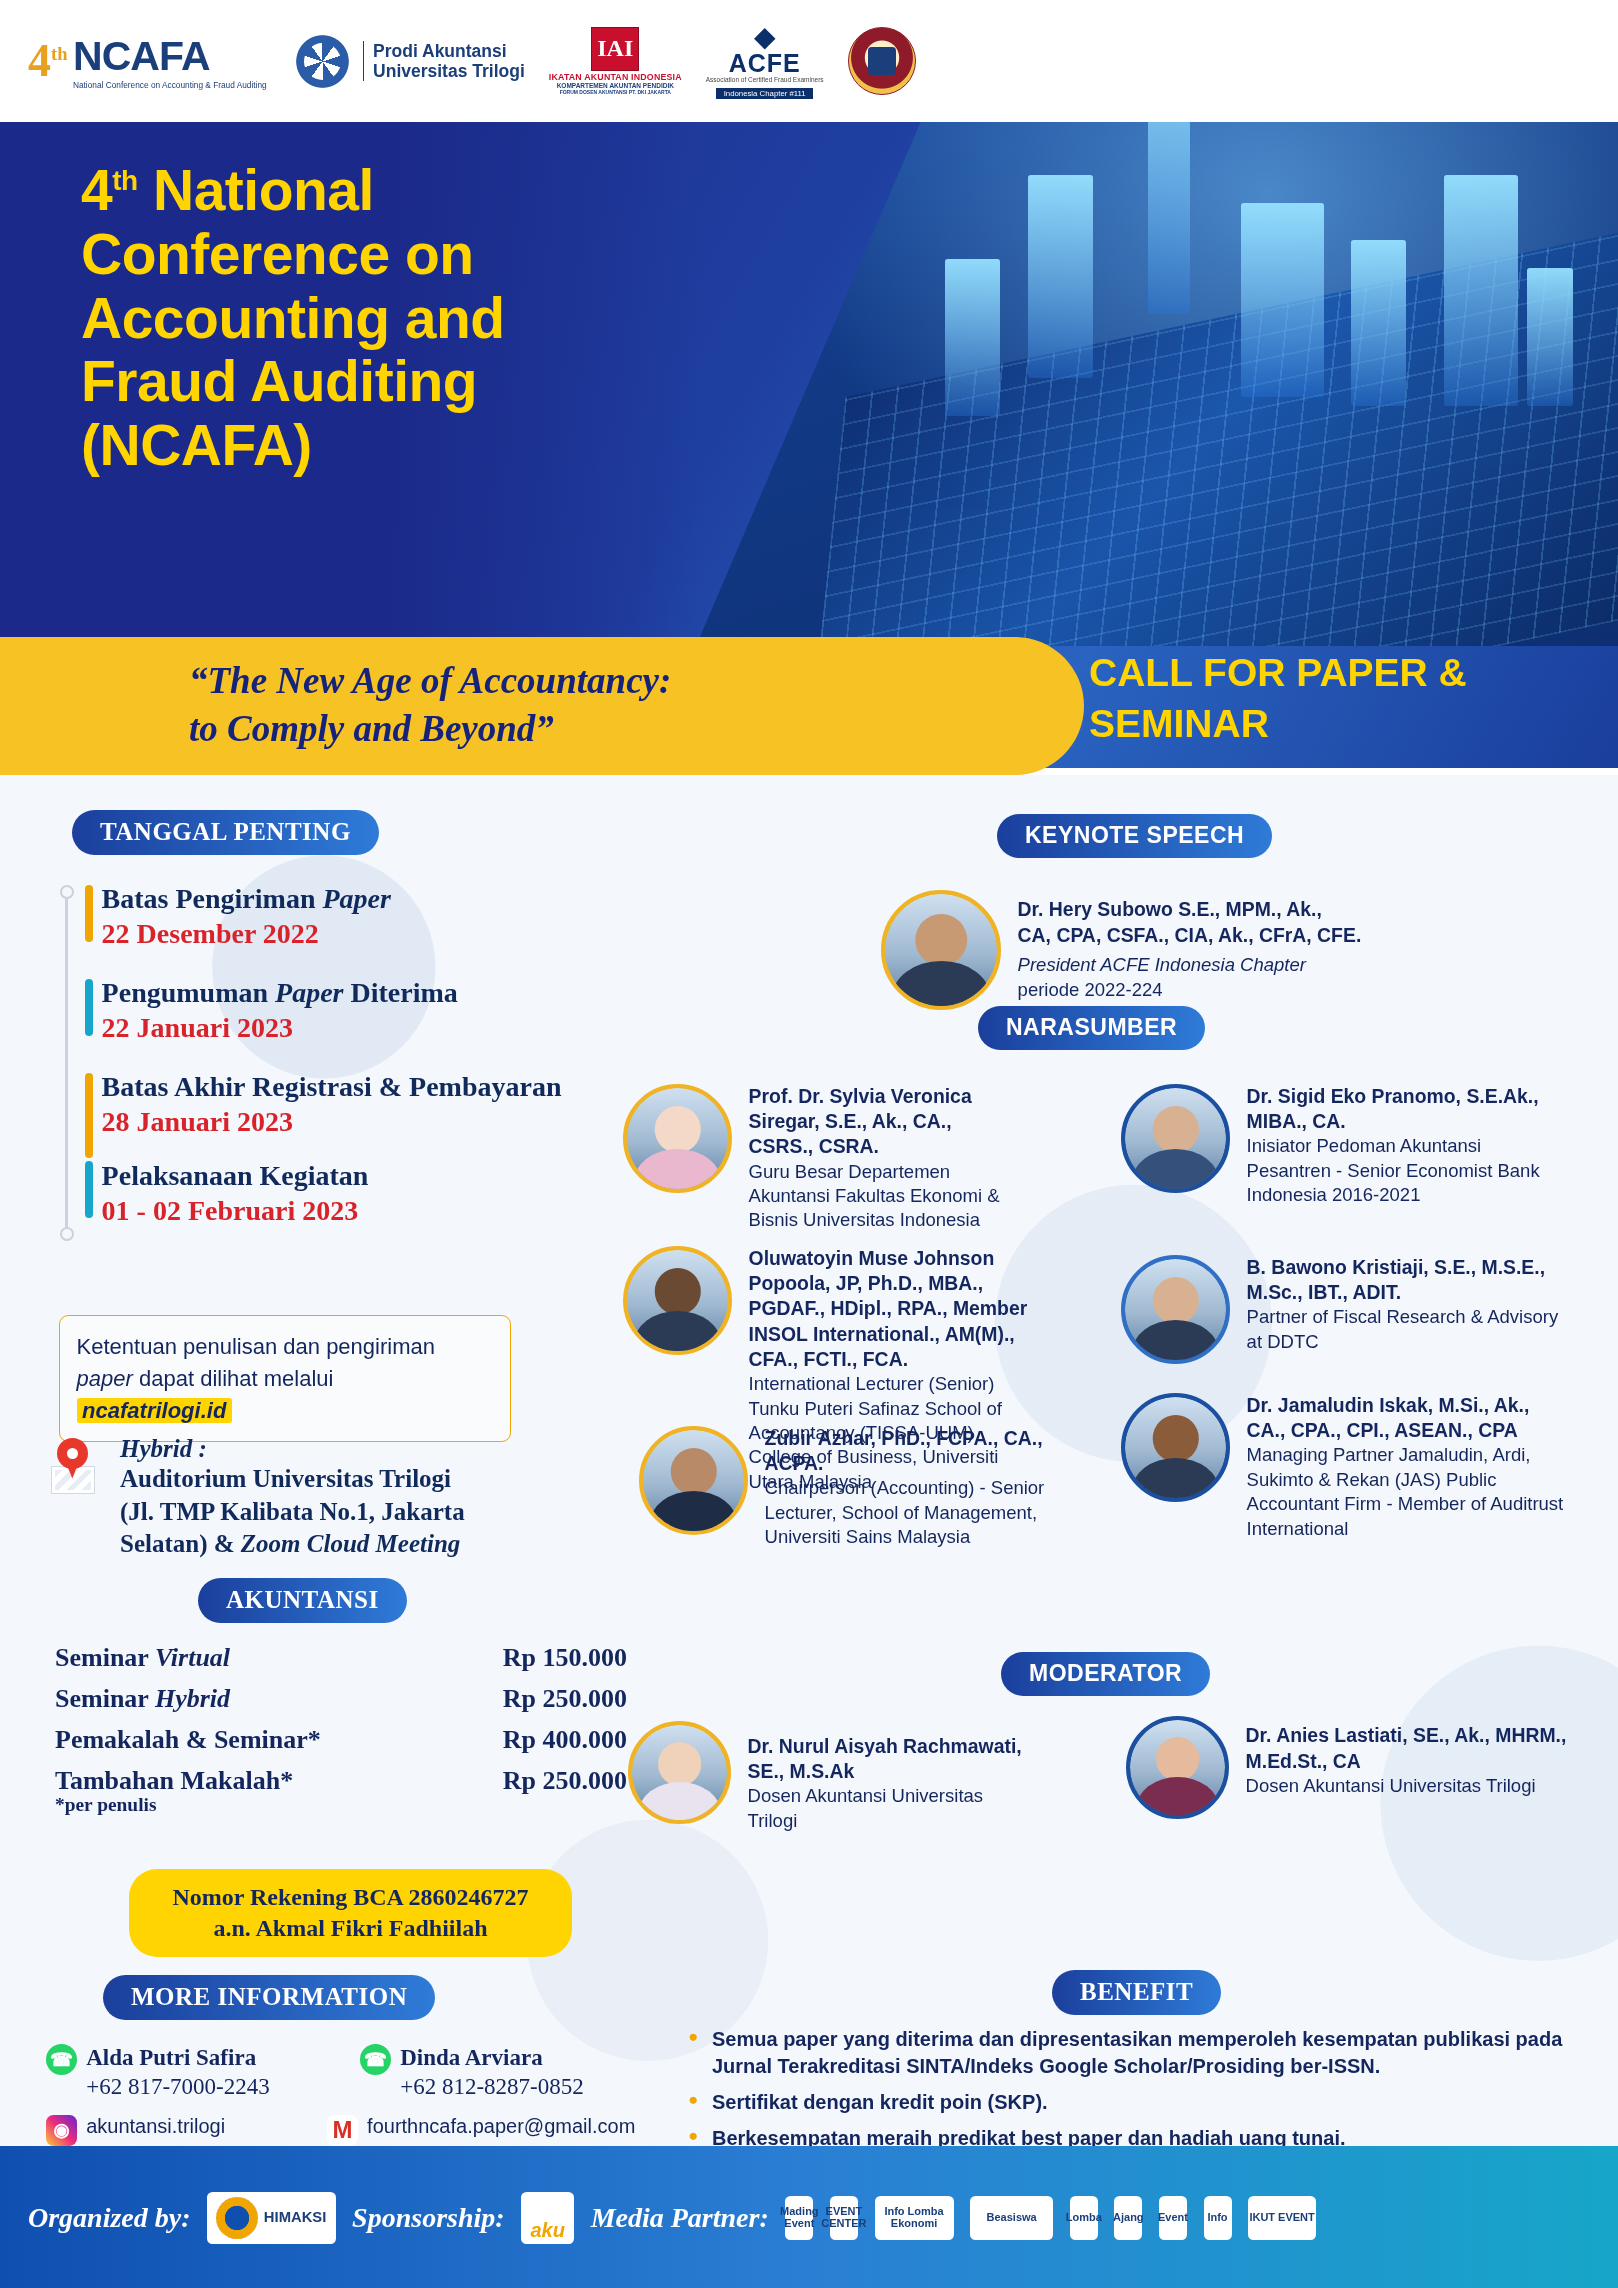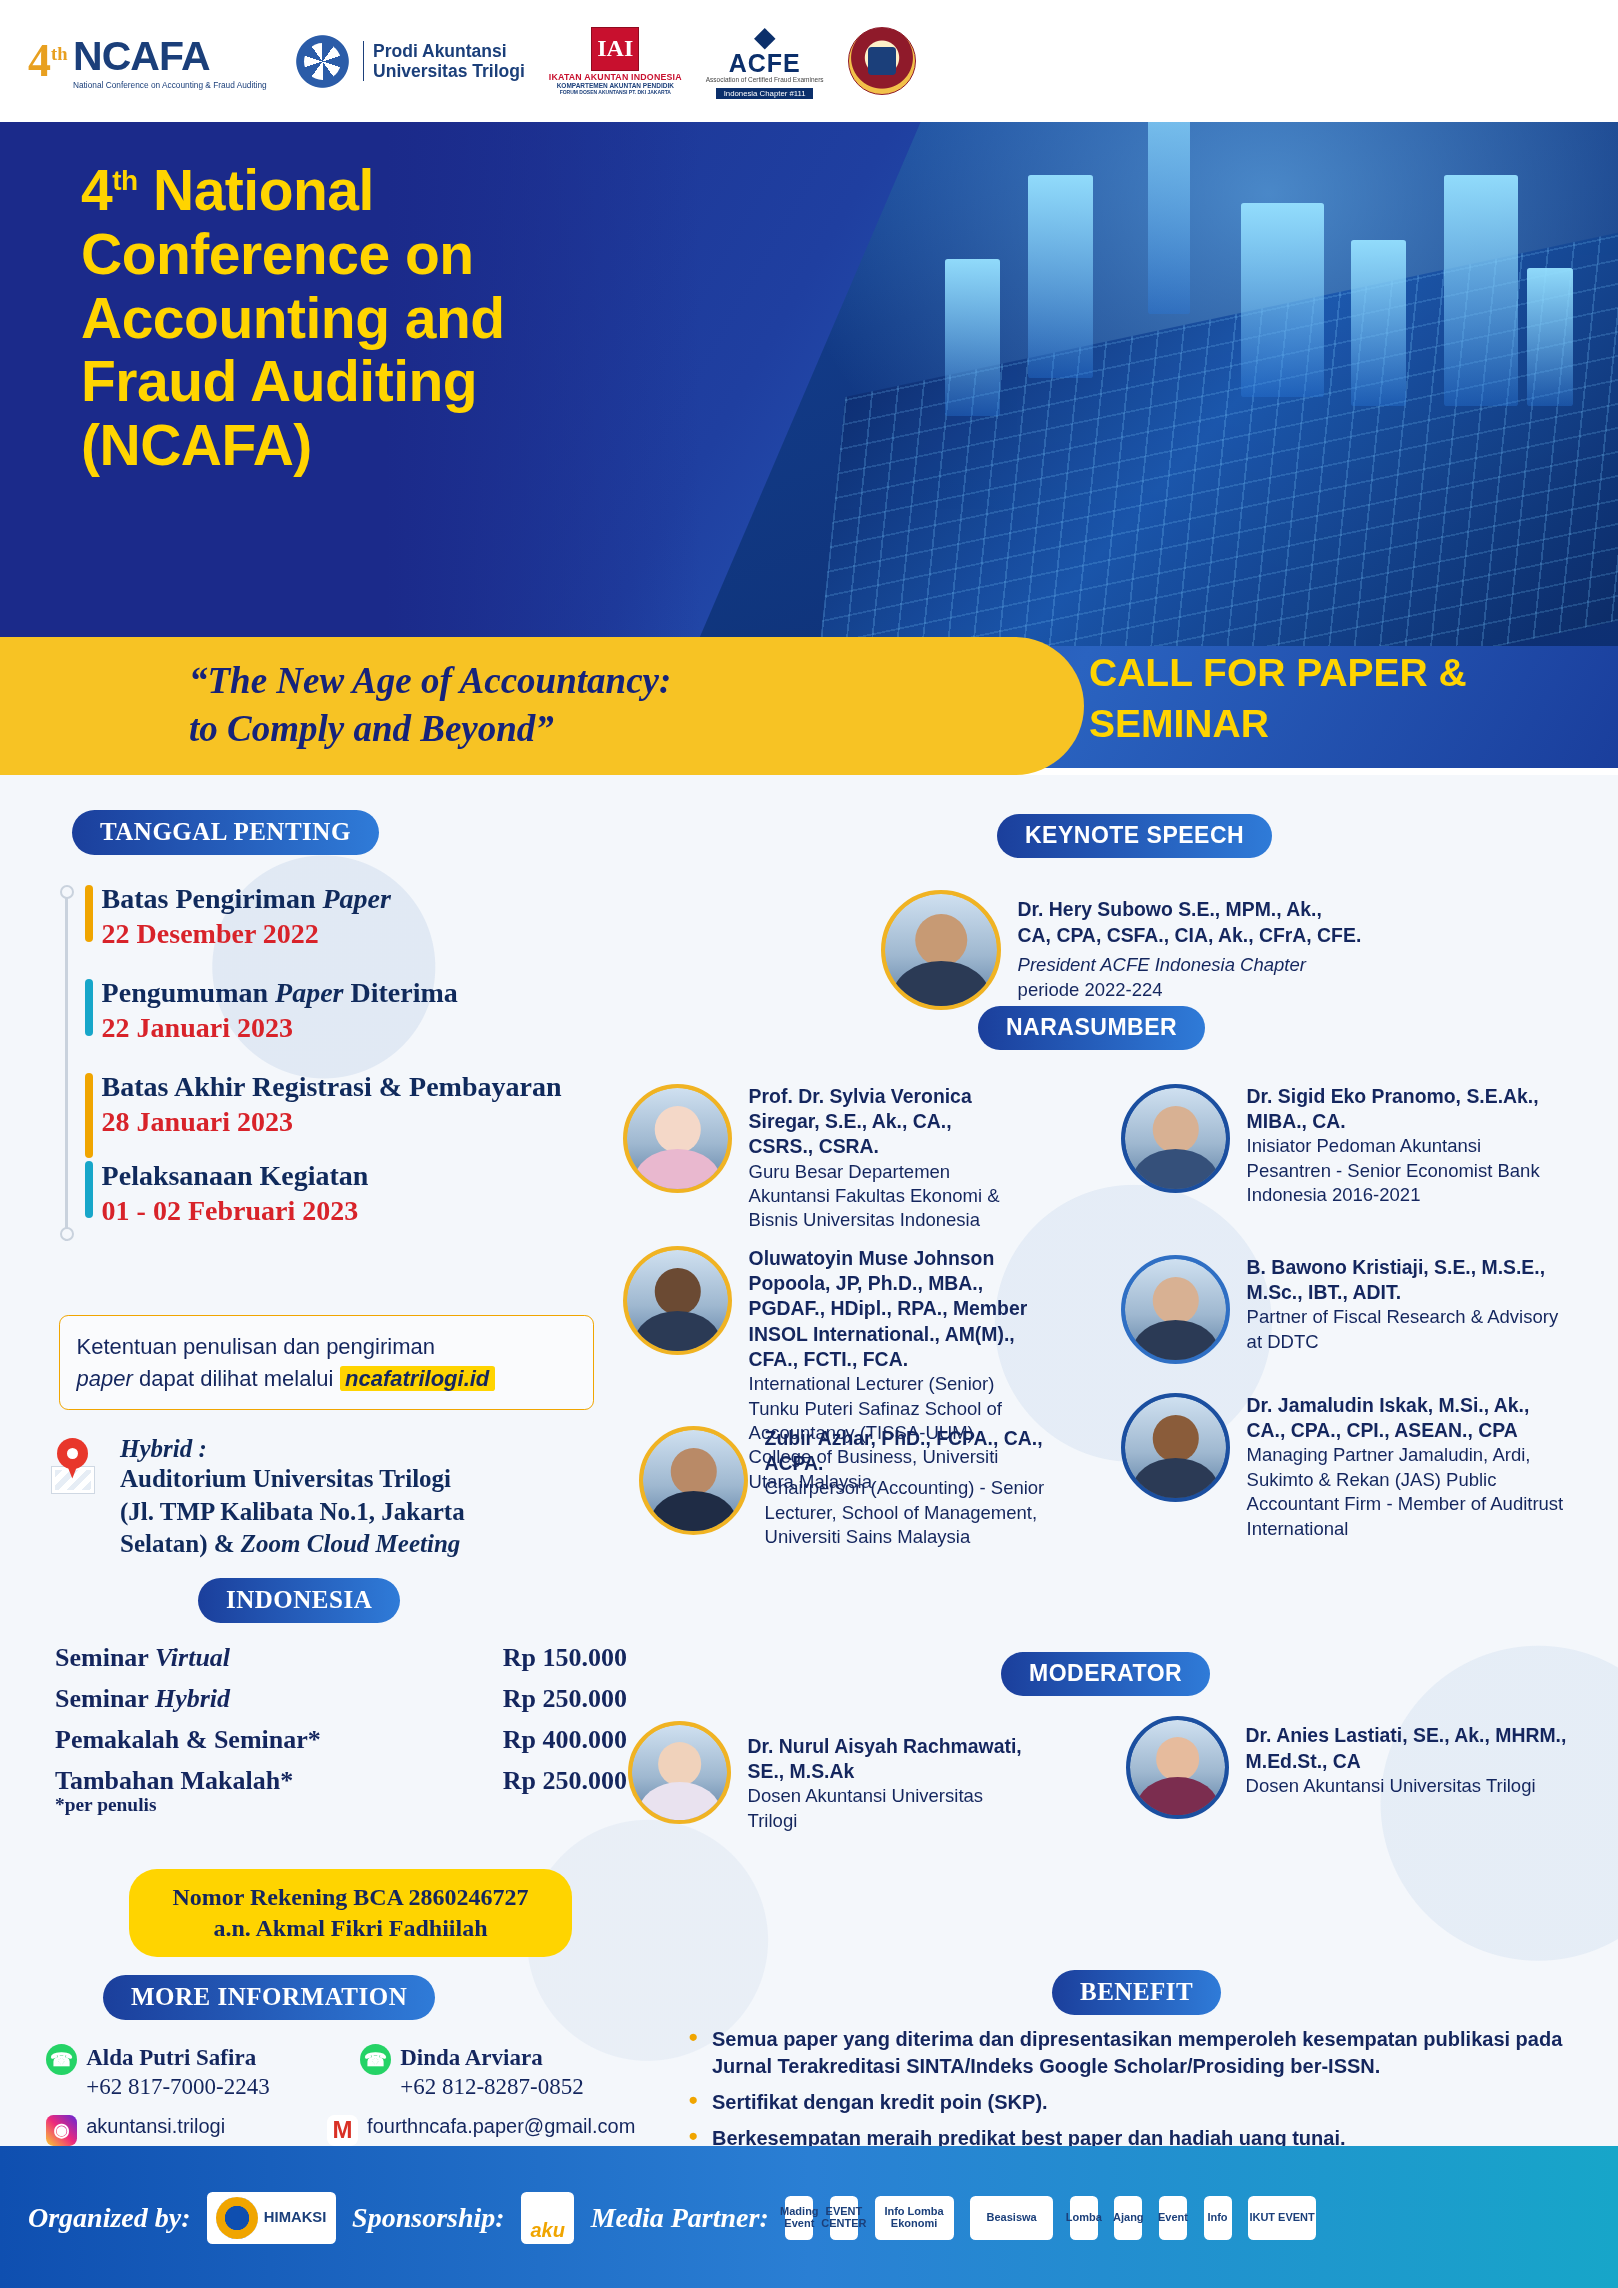--- a/index.html
+++ b/index.html
@@ -156,21 +156,21 @@
   .timeline { position: absolute; left: 65px; top: 106px; width: 554px; }
   .tl-line { position: absolute; left: 0; top: 9.2px; width: 2.8px; height: 351px; background: #c9d2dd; }
   .tl-dot { position: absolute; left: -5.5px; width: 14px; height: 14px; border-radius: 50%; border: 2.8px solid #c9d2dd; background: #f4f7fb; }
   .tl-item { position: relative; margin-left: 20px; padding-left: 16.6px; margin-bottom: 24px; }
   .tl-bar { position: absolute; left: 0; top: 3.7px; width: 8.3px; height: 57px; border-radius: 4.6px; }
   .tl-t1 { font-family: "Liberation Serif", serif; font-weight: 700; font-size: 28px; color: #102a5c; line-height: 1.25; }
   .tl-t1 i { font-style: italic; }
   .tl-t2 { font-family: Liberation Serif, serif; font-weight: 700; font-size: 28px; color: #d8232a; line-height: 1.25; }
 
   .note-box {
-    position: absolute; left: 59px; top: 540px; width: 535px; border: 1.8px solid #f0a500;
+    position: absolute; left: 59px; top: 540px; width: 452px; border: 1.8px solid #f0a500;
     border-radius: 9.2px; padding: 14.8px 16.6px; font-size: 22px; color: #14265e; line-height: 1.45;
     font-family: "Liberation Sans", sans-serif; background: rgba(255,255,255,.5);
   }
   .note-box i { font-style: italic; }
   .hl { background: #ffd400; color: #14265e; font-weight: 700; font-style: italic; padding: 0 5.5px; border-radius: 2.8px; }
 
   .venue { position: absolute; left: 120px; top: 660px; width: 489px; }
   .venue .hy { font-family: "Liberation Serif", serif; font-style: italic; font-weight: 700; font-size: 25px; color: #102a5c; }
   .venue .addr { font-family: "Liberation Serif", serif; font-weight: 700; font-size: 25px; color: #102a5c; line-height: 1.3; }
   .venue .addr i { font-style: italic; }
@@ -373,21 +373,21 @@
         <div class="tip"></div>
     </div>
     <div class="venue">
       <div class="hy">Hybrid :</div>
       <div class="addr">Auditorium Universitas Trilogi</div>
       <div class="addr">(Jl. TMP Kalibata No.1, Jakarta</div>
       <div class="addr"><span>Selatan) &amp; </span><i>Zoom Cloud Meeting</i></div>
     </div>
 
     <div class="sec" id="investasi">
-      <span class="pill">INDONESIA</span>
+      <span class="pill">AKUNTANSI</span>
     </div>
     <div class="inv-table">
       <div class="inv-row">
         <span><span>Seminar </span><i>Virtual</i></span>
         <span>Rp 150.000</span>
       </div>
       <div class="inv-row">
         <span><span>Seminar </span><i>Hybrid</i></span>
         <span>Rp 250.000</span>
       </div>

